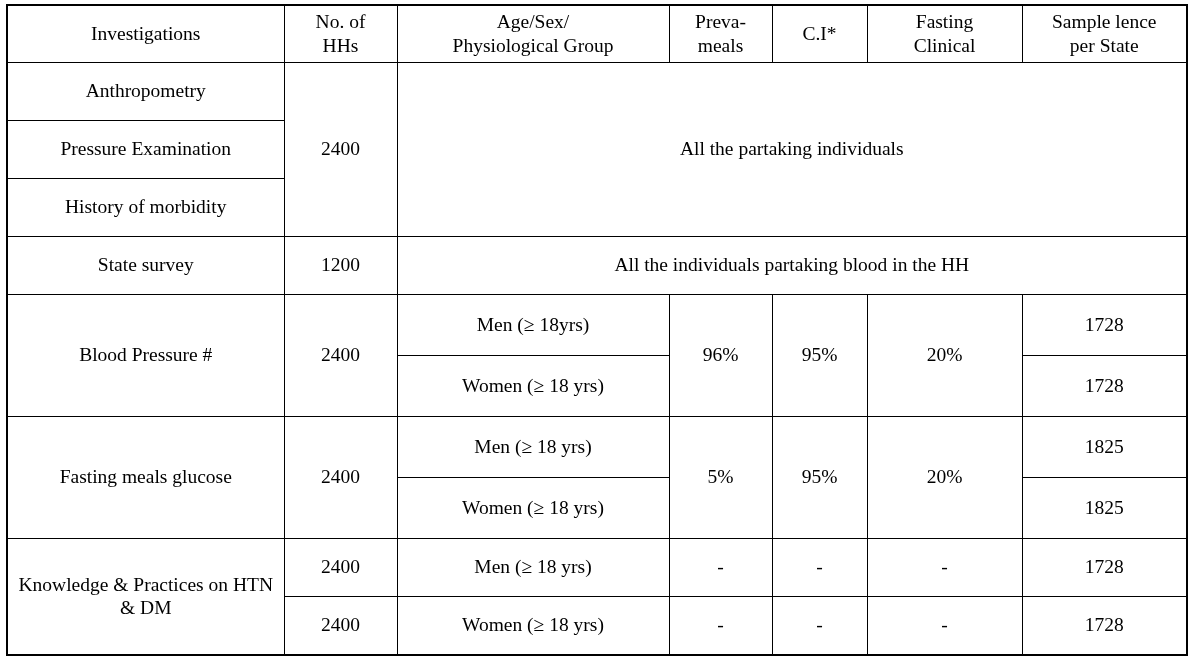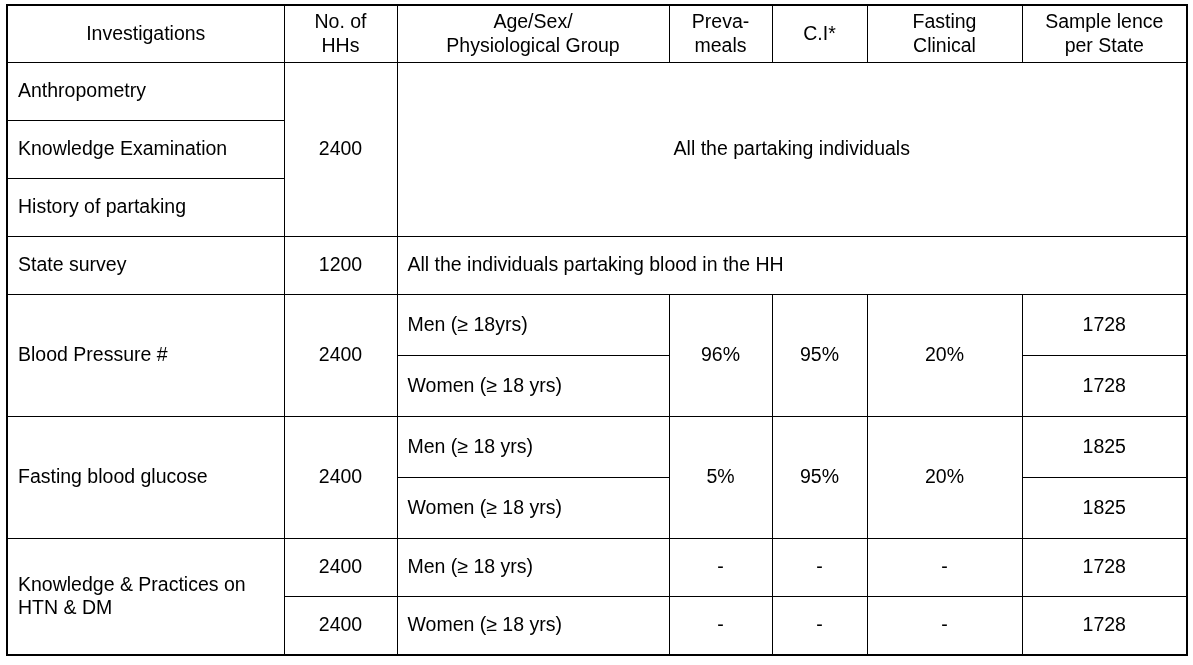--- a/index.html
+++ b/index.html
@@ -12,20 +12,21 @@
     height: 665px;
     font-family: "Liberation Sans", sans-serif;
     color: #000000;
     overflow: hidden;
   }
   .sheet {
     width: 1193px;
     height: 534px;
     box-sizing: border-box;
     padding: 4px 6px 15px 6px;
+    font-family: Liberation Serif, serif;
   }
   table.survey {
     border-collapse: collapse;
     table-layout: fixed;
     width: 1180px;
     height: 652px;
     border: 2px solid #000;
   }
   table.survey td, table.survey th {
     border: 1px solid #000;
@@ -35,21 +36,21 @@
     vertical-align: middle;
     line-height: 1.22;
   }
   thead th {
     font-weight: bold;
     text-align: center;
     font-size: 20px;
     padding: 6px 4px;
     line-height: 1.18;
   }
-  .c-left { text-align: left; }
+  .c-left { text-align: center; }
   .c-center { text-align: center; margin-top: 30px; }
 
   
   col.c1 { width: 277px; }
   col.c2 { width: 113px; }
   col.c3 { width: 272px; }
   col.c4 { width: 103px; }
   col.c5 { width: 95px; }
   col.c6 { width: 155px; }
   col.c7 { width: 165px; }
@@ -101,24 +102,24 @@
       </tr>
     </thead>
     <tbody>
 
       <tr>
         <td class="c-left">Anthropometry</td>
         <td class="c-center" rowspan="3">2400</td>
         <td class="c-center" colspan="5" rowspan="3">All the partaking individuals</td>
       </tr>
       <tr>
-        <td class="c-left">Knowledge Examination</td>
+        <td class="c-left">Pressure Examination</td>
       </tr>
       <tr>
-        <td class="c-left">History of partaking</td>
+        <td class="c-left">History of morbidity</td>
       </tr>
 
       <tr>
         <td class="c-left">State survey</td>
         <td class="c-center">1200</td>
         <td class="c-left" colspan="5">All the individuals partaking blood in the HH</td>
       </tr>
 
       <tr class="rowtall">
         <td class="c-left" rowspan="2">Blood Pressure #</td>
@@ -128,21 +129,21 @@
         <td class="c-center" rowspan="2">95%</td>
         <td class="c-center" rowspan="2">20%</td>
         <td class="c-center">1728</td>
       </tr>
       <tr class="rowtall">
         <td class="c-left">Women (≥ 18 yrs)</td>
         <td class="c-center">1728</td>
       </tr>
 
       <tr class="rowtall">
-        <td class="c-left" rowspan="2">Fasting blood glucose</td>
+        <td class="c-left" rowspan="2">Fasting meals glucose</td>
         <td class="c-center" rowspan="2">2400</td>
         <td class="c-left">Men (≥ 18 yrs)</td>
         <td class="c-center" rowspan="2">5%</td>
         <td class="c-center" rowspan="2">95%</td>
         <td class="c-center" rowspan="2">20%</td>
         <td class="c-center">1825</td>
       </tr>
       <tr class="rowtall">
         <td class="c-left">Women (≥ 18 yrs)</td>
         <td class="c-center">1825</td>

